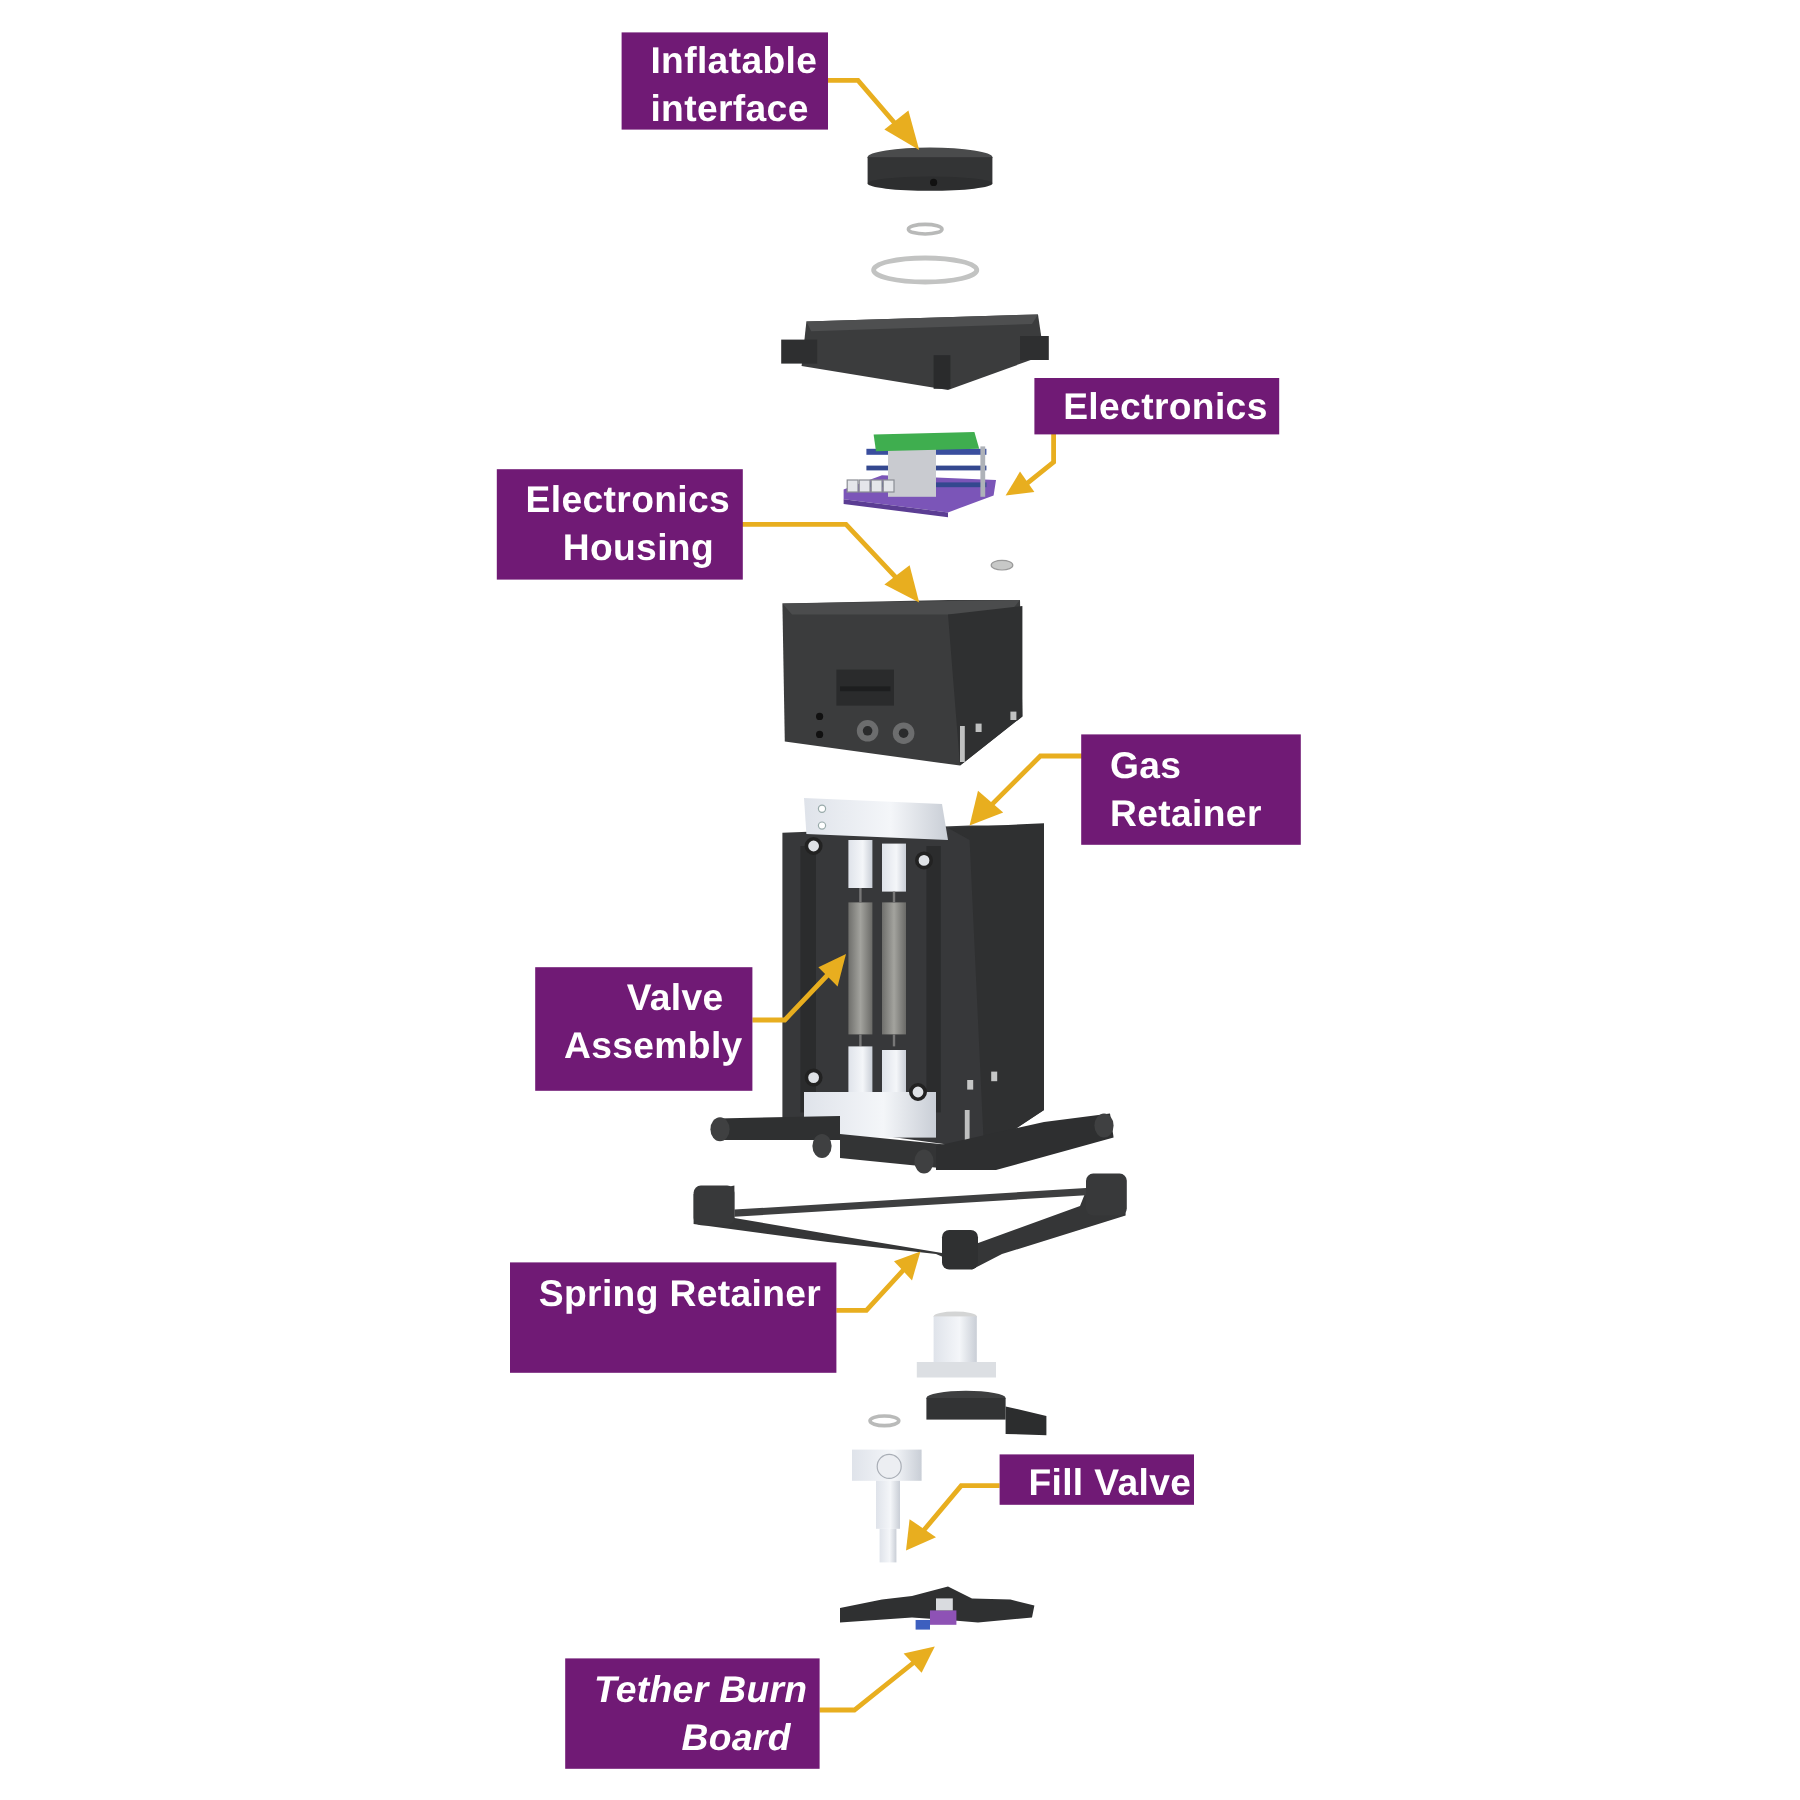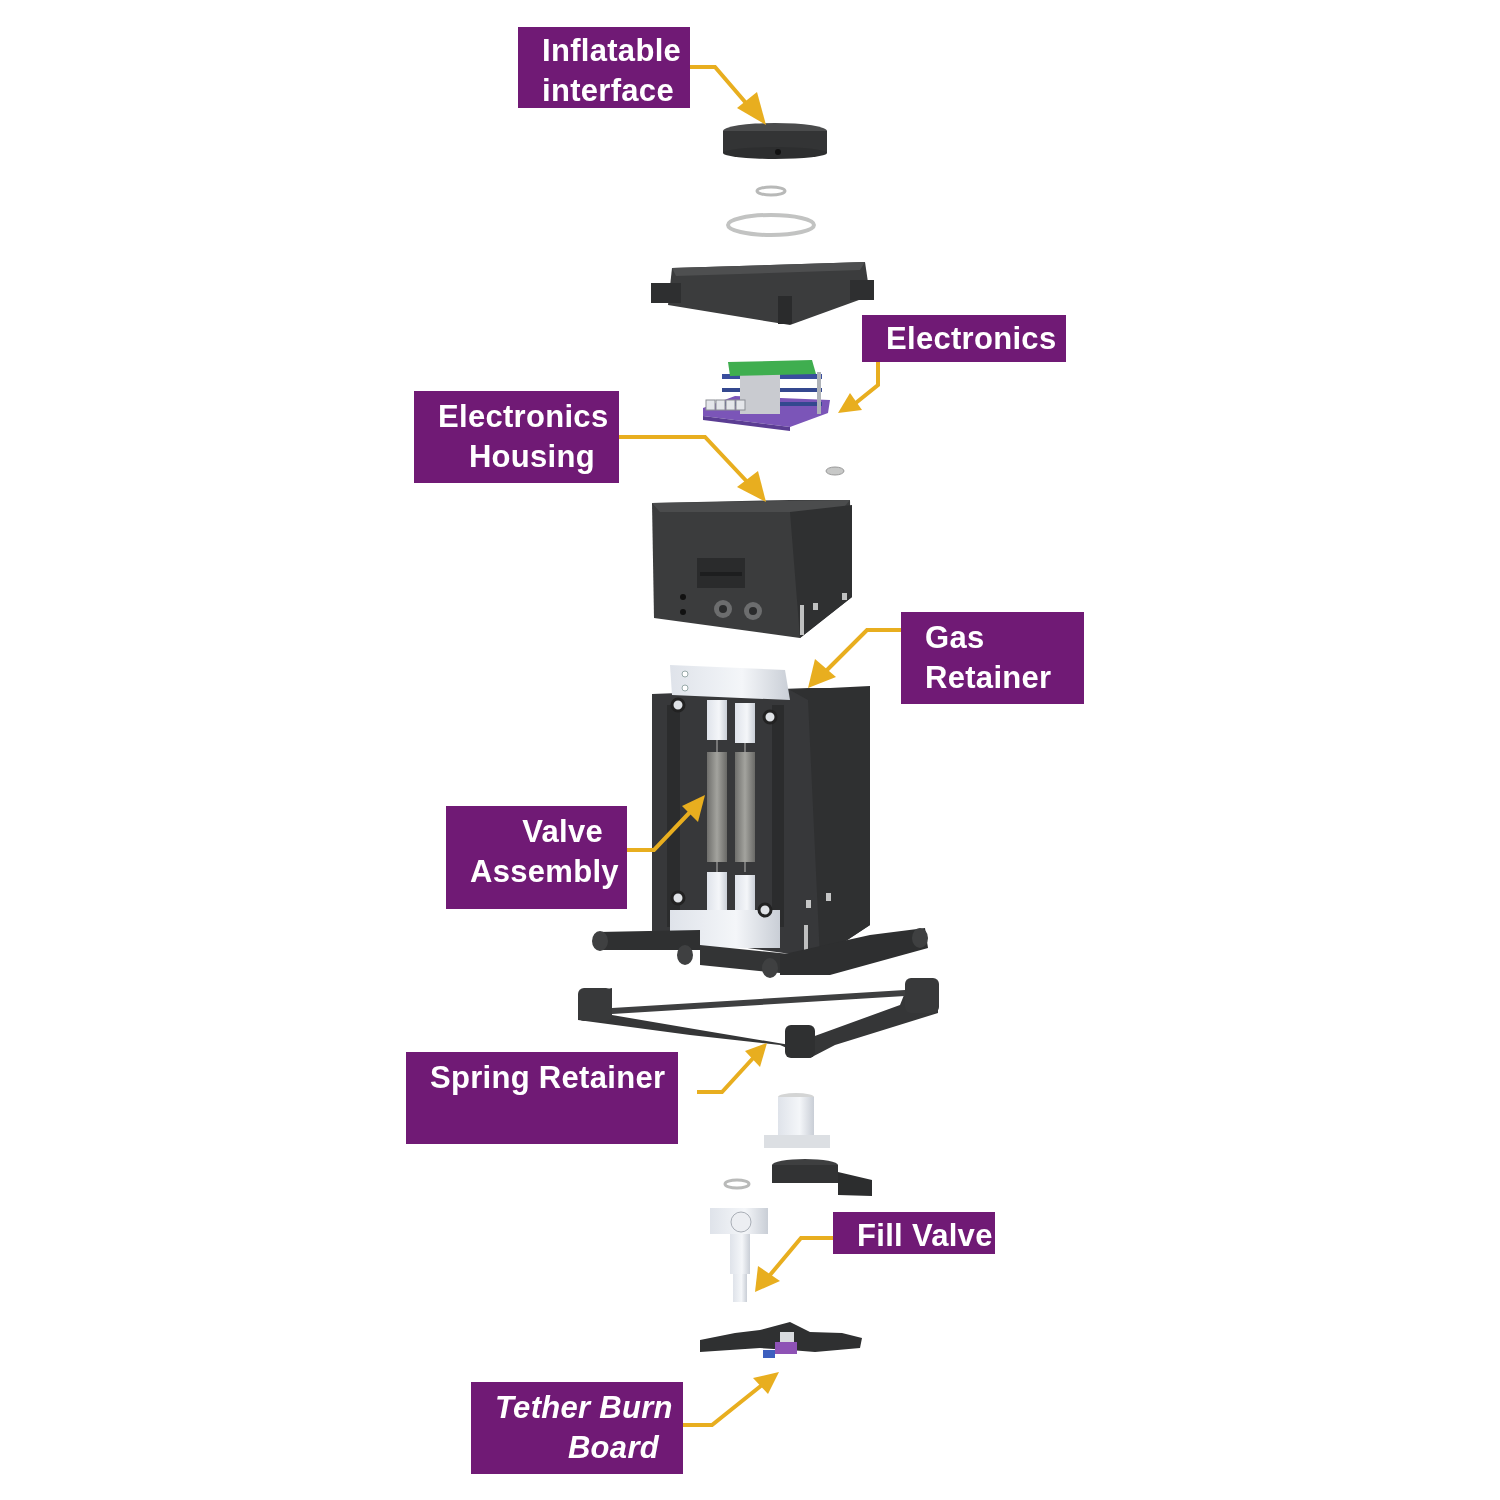--- a/index.html
+++ b/index.html
@@ -223,21 +223,21 @@
 <div class="label left" style="left:901px; top:612px; width:183px; height:92px; padding-top:6px;">
   <span class="line">Gas</span>
   <span class="line">Retainer</span>
 </div>
 
 <div class="label right" style="left:446px; top:806px; width:181px; height:103px; padding-top:6px;text-align:right;">
   <span class="line">Valve</span>
   <span class="line">Assembly</span>
 </div>
 
-<div class="label right" style="left:406px; top:1052px; width:272px; height:92px; padding-top:6px;">
+<div class="label right" style="left:425px; top:1052px; width:272px; height:92px; padding-top:6px;">
   <span class="line">Spring Retainer</span>
 </div>
 
 <div class="label left" style="left:833px; top:1212px; width:162px; height:42px;">
   <span class="line">Fill Valve</span>
 </div>
 
 <div class="label right" style="left:471px; top:1382px; width:212px; height:92px; padding-top:6px;font-style:italic;">
   <span class="line">Tether Burn</span>
   <span class="line">Board</span>

